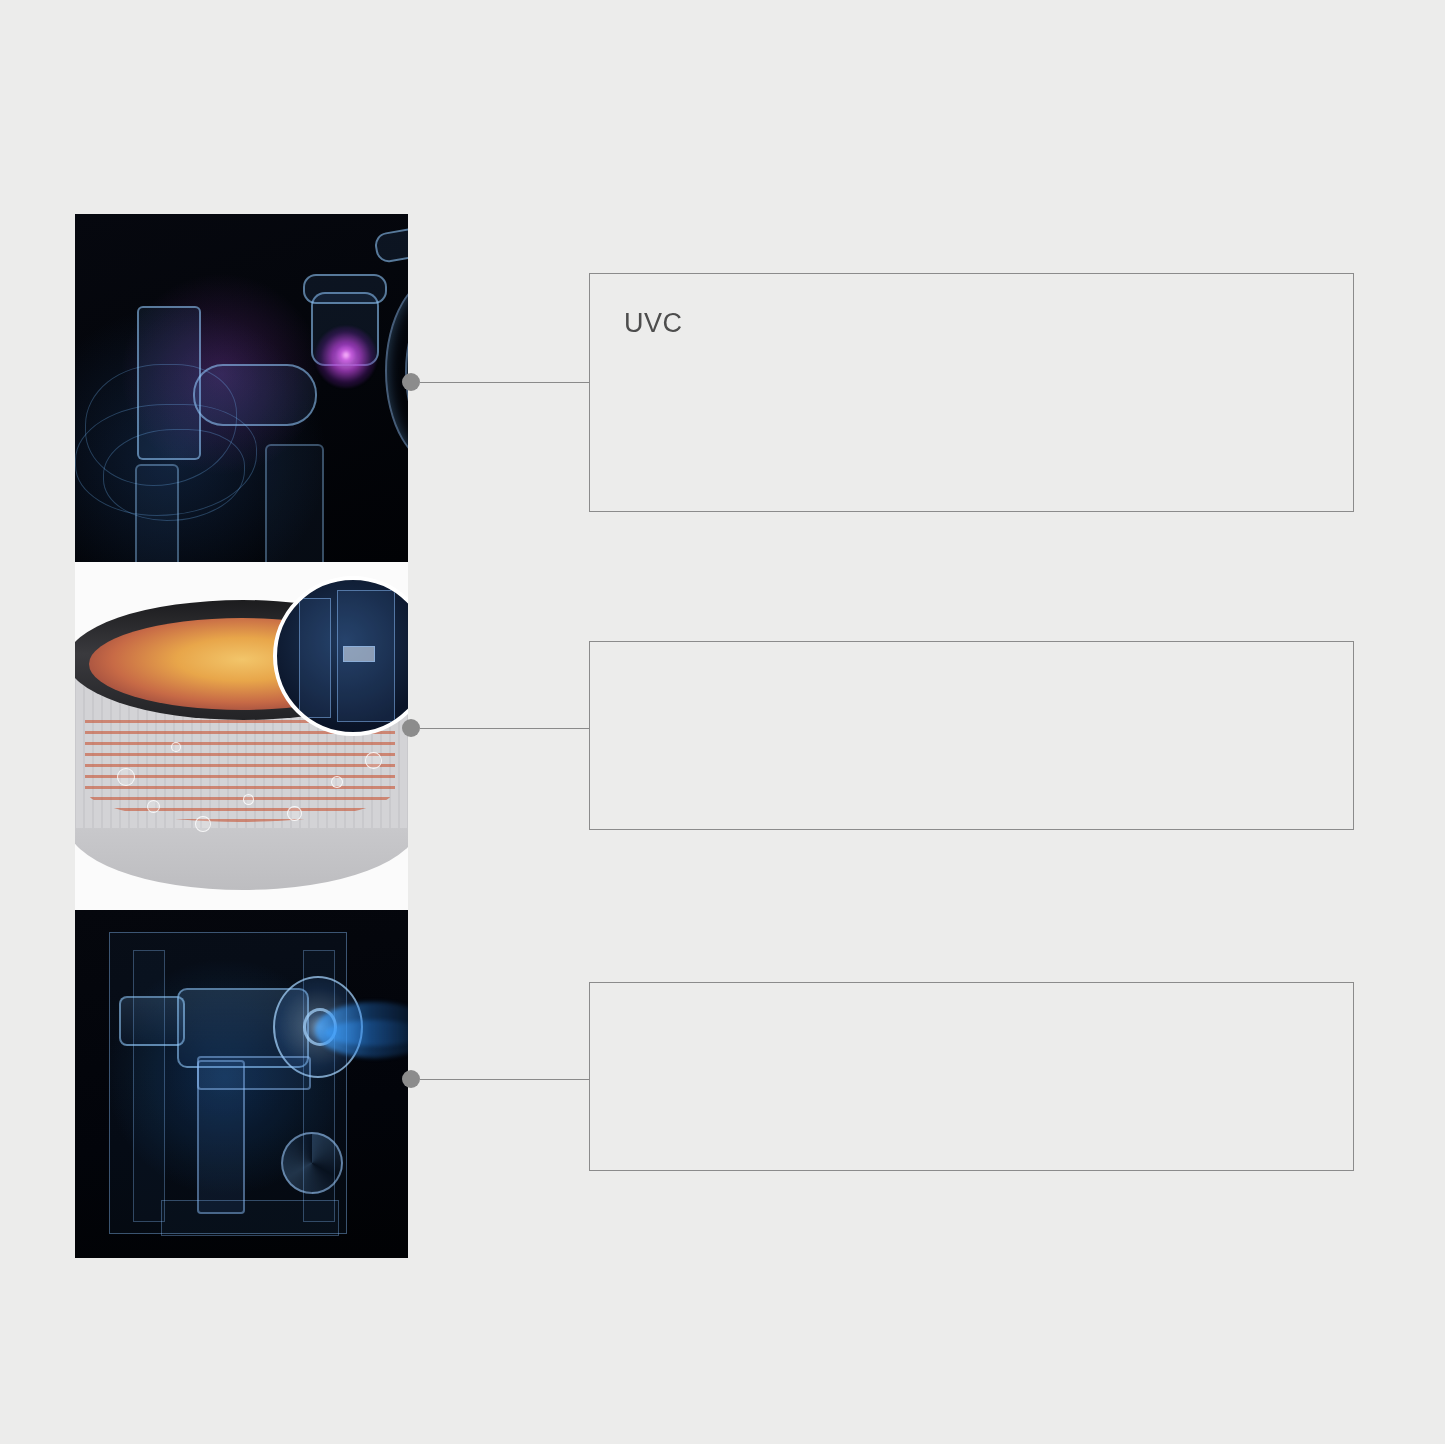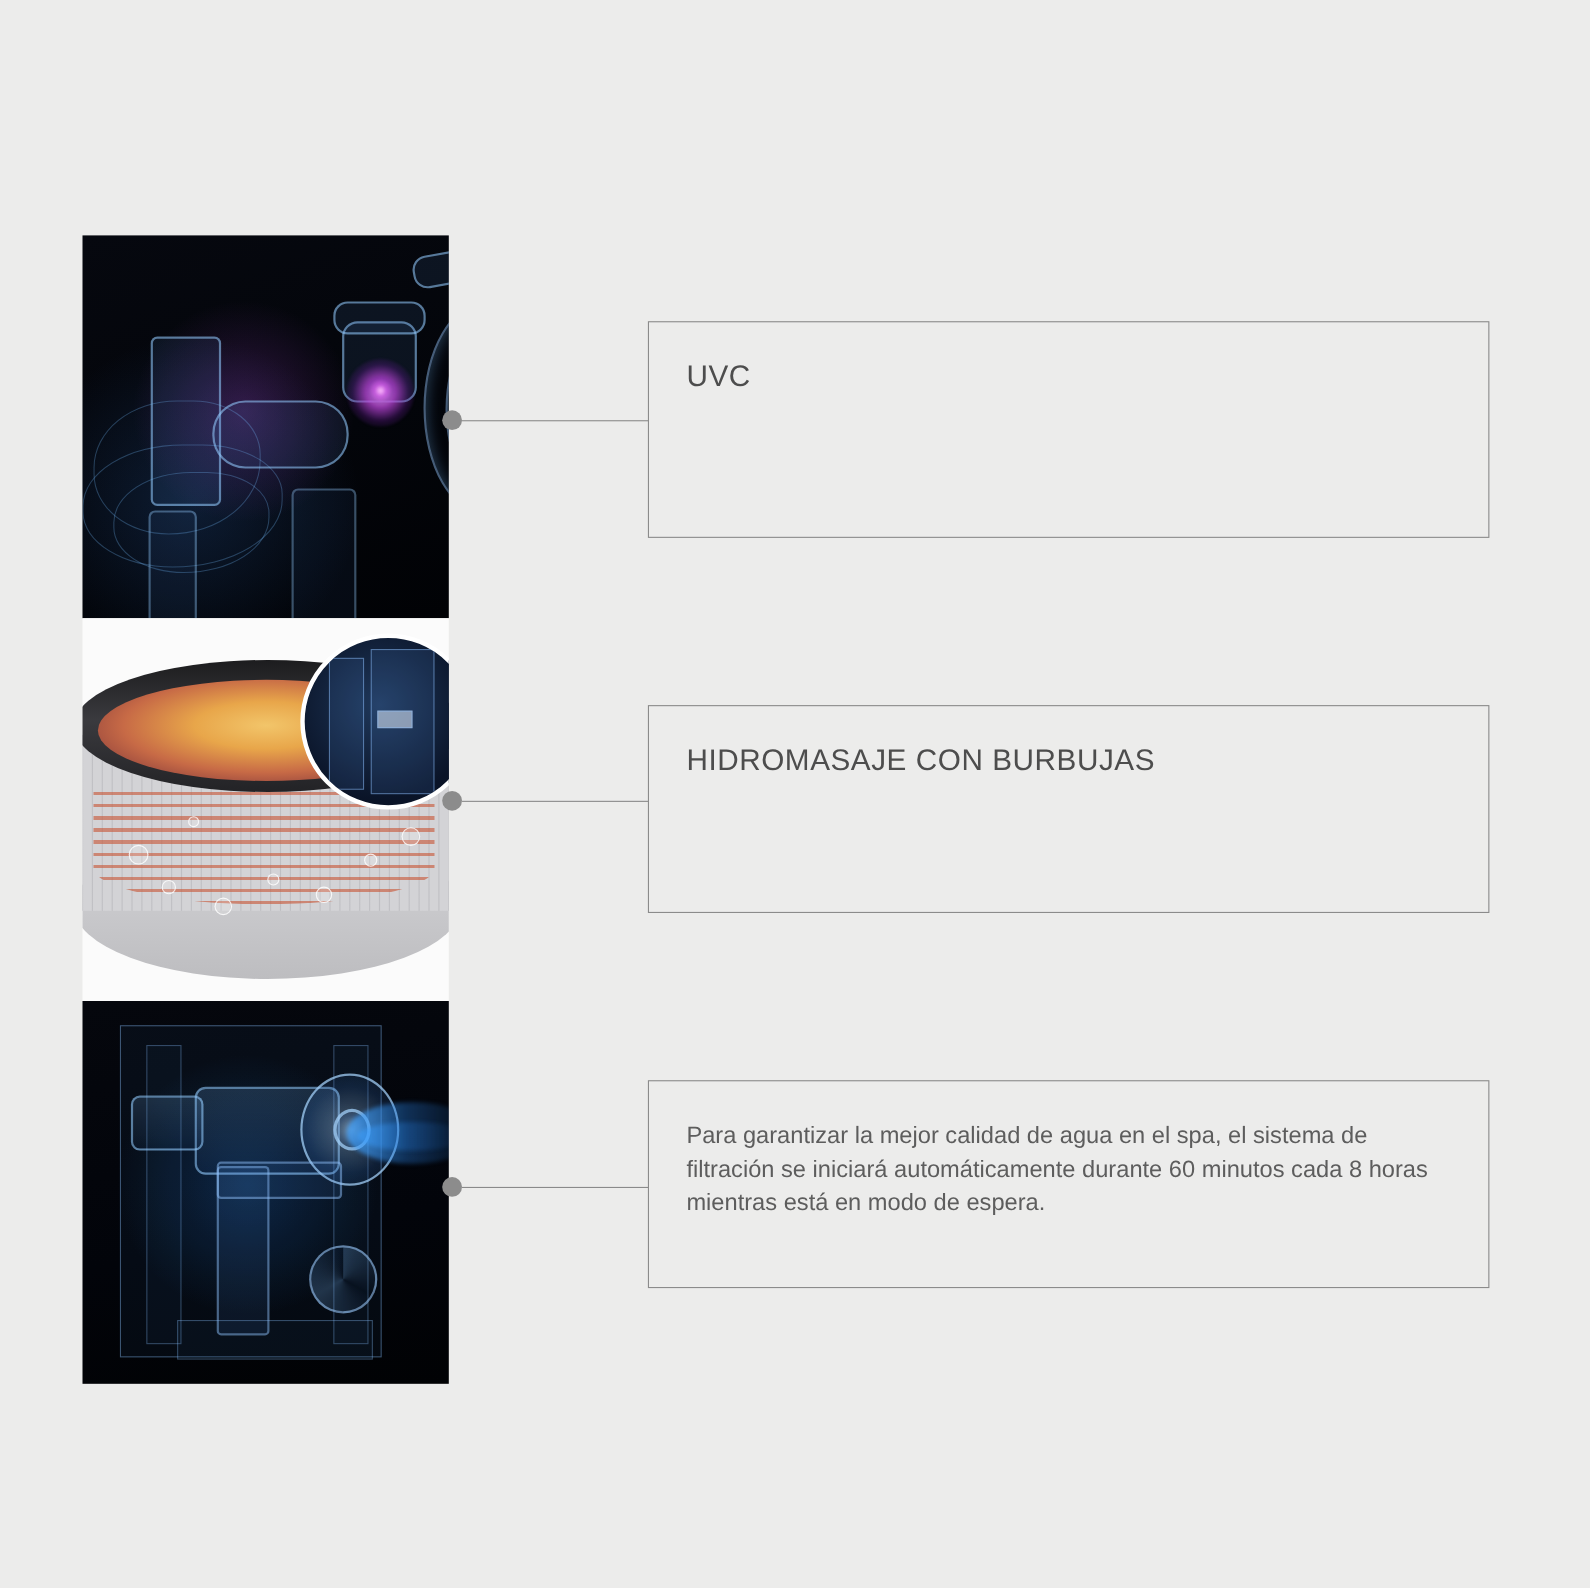--- a/index.html
+++ b/index.html
@@ -222,21 +222,21 @@
       <div class="i1-flow" style="left:10px; top:150px; width:150px; height:120px;"></div>
       <div class="i1-flow" style="left:0px; top:190px; width:180px; height:110px;"></div>
       <div class="i1-flow" style="left:28px; top:215px; width:140px; height:90px;"></div>
       <div class="i1-body" style="left:60px; top:250px; width:40px; height:100px; opacity:.7;"></div>
       <div class="i1-body" style="left:190px; top:230px; width:55px; height:120px; opacity:.65;"></div>
     </div>
 
     <div class="connector-dot" style="left:402px; top:373px;"></div>
     <div class="connector-line" style="left:420px; top:382px; width:170px;"></div>
 
-    <div class="card" style="left:589px; top:292px; width:765px; height:197px;">
+    <div class="card" style="left:589px; top:273px; width:765px; height:239px;">
       <p class="card-title">UVC</p>
     </div>
   </div>
 
   <div class="feature">
 
     <div class="thumb img2" style="left:75px; top:562px;">
 
       <div class="i2-tub-outer" style="left:-8px; top:196px; width:352px; height:132px;"></div>
       <div class="i2-wall" style="left:-8px; top:106px; width:352px; height:160px;"></div>
@@ -257,21 +257,20 @@
       <div class="i2-bubble" style="left:212px; top:244px; width:13px; height:13px;"></div>
       <div class="i2-bubble" style="left:256px; top:214px; width:10px; height:10px;"></div>
       <div class="i2-bubble" style="left:290px; top:190px; width:15px; height:15px;"></div>
       <div class="i2-bubble" style="left:96px; top:180px; width:8px; height:8px;"></div>
     </div>
 
     <div class="connector-dot" style="left:402px; top:719px;"></div>
     <div class="connector-line" style="left:420px; top:728px; width:170px;"></div>
 
     <div class="card" style="left:589px; top:641px; width:765px; height:189px;">
-      <p class="card-title">HIDROMASAJE CON BURBUJAS</p>
     </div>
   </div>
 
   <div class="feature">
 
     <div class="thumb img3" style="left:75px; top:910px;">
       <div class="i3-panel" style="left:34px; top:22px; width:236px; height:300px;"></div>
       <div class="i3-panel" style="left:58px; top:40px; width:30px; height:270px; opacity:.8;"></div>
       <div class="i3-panel" style="left:228px; top:40px; width:30px; height:270px; opacity:.8;"></div>
 
@@ -286,17 +285,16 @@
       <div class="i3-pipe" style="left:122px; top:150px; width:44px; height:150px;"></div>
       <div class="i3-pipe" style="left:122px; top:146px; width:110px; height:30px;"></div>
       <div class="i3-fan" style="left:206px; top:222px; width:58px; height:58px;"></div>
       <div class="i3-panel" style="left:86px; top:290px; width:176px; height:34px; opacity:.85;"></div>
     </div>
 
     <div class="connector-dot" style="left:402px; top:1070px;"></div>
     <div class="connector-line" style="left:420px; top:1079px; width:170px;"></div>
 
     <div class="card" style="left:589px; top:982px; width:765px; height:189px;">
-      <p class="card-body">Para garantizar la mejor calidad de agua en el spa, el sistema de filtración se iniciará automáticamente durante 60 minutos cada 8 horas mientras está en modo de espera.</p>
     </div>
   </div>
 
 </div>
 
 </body></html>

